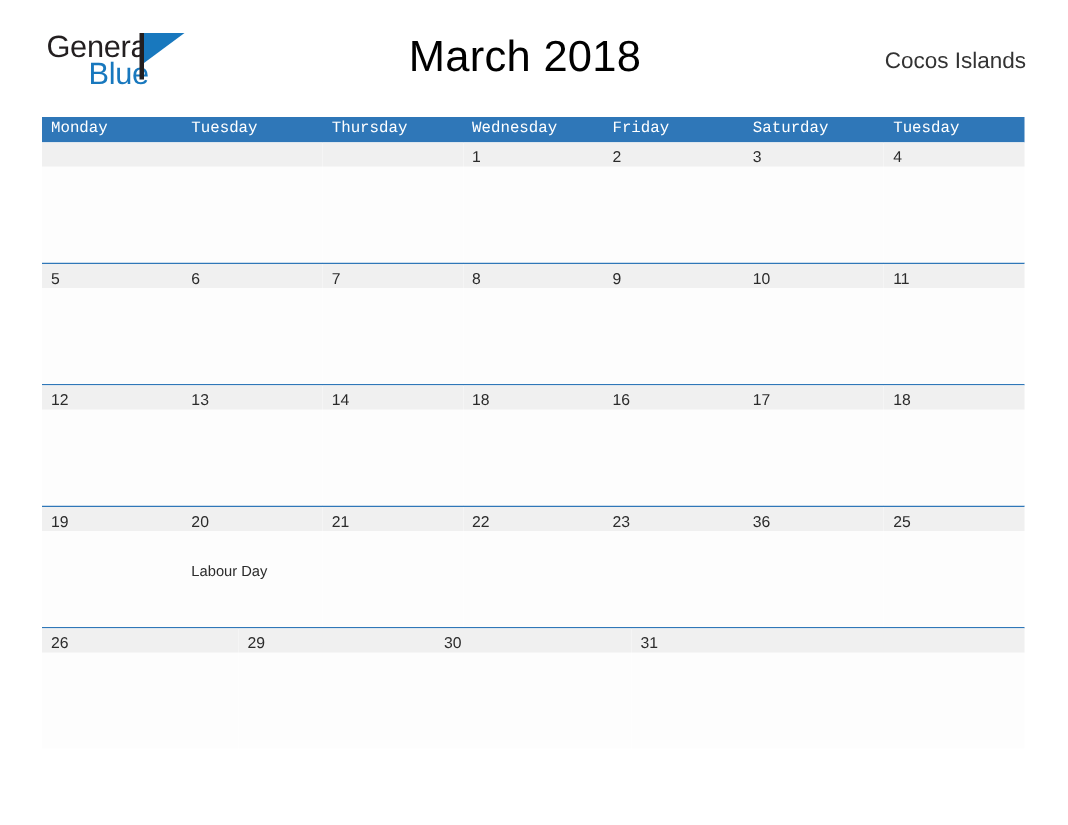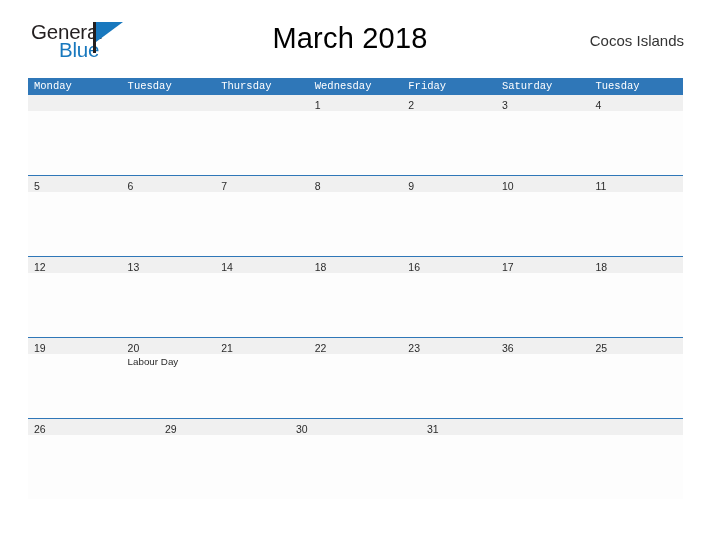--- a/index.html
+++ b/index.html
@@ -150,20 +150,21 @@
     padding-left: 6px;
   }
   .day-num {
     font-size: 10.5px;
     line-height: 16px;
     color: #2b2b2b;
     font-family: "Liberation Sans", sans-serif;
   }
   .day-events {
     padding: 1px 4px 0 6px;
+    margin-top: 20px;
   }
   .event {
     font-size: 9.8px;
     line-height: 13px;
     color: #2b2b2b;
     font-family: "Liberation Sans", sans-serif;
     white-space: nowrap;
     overflow: hidden;
   }
   .empty .day-band {

